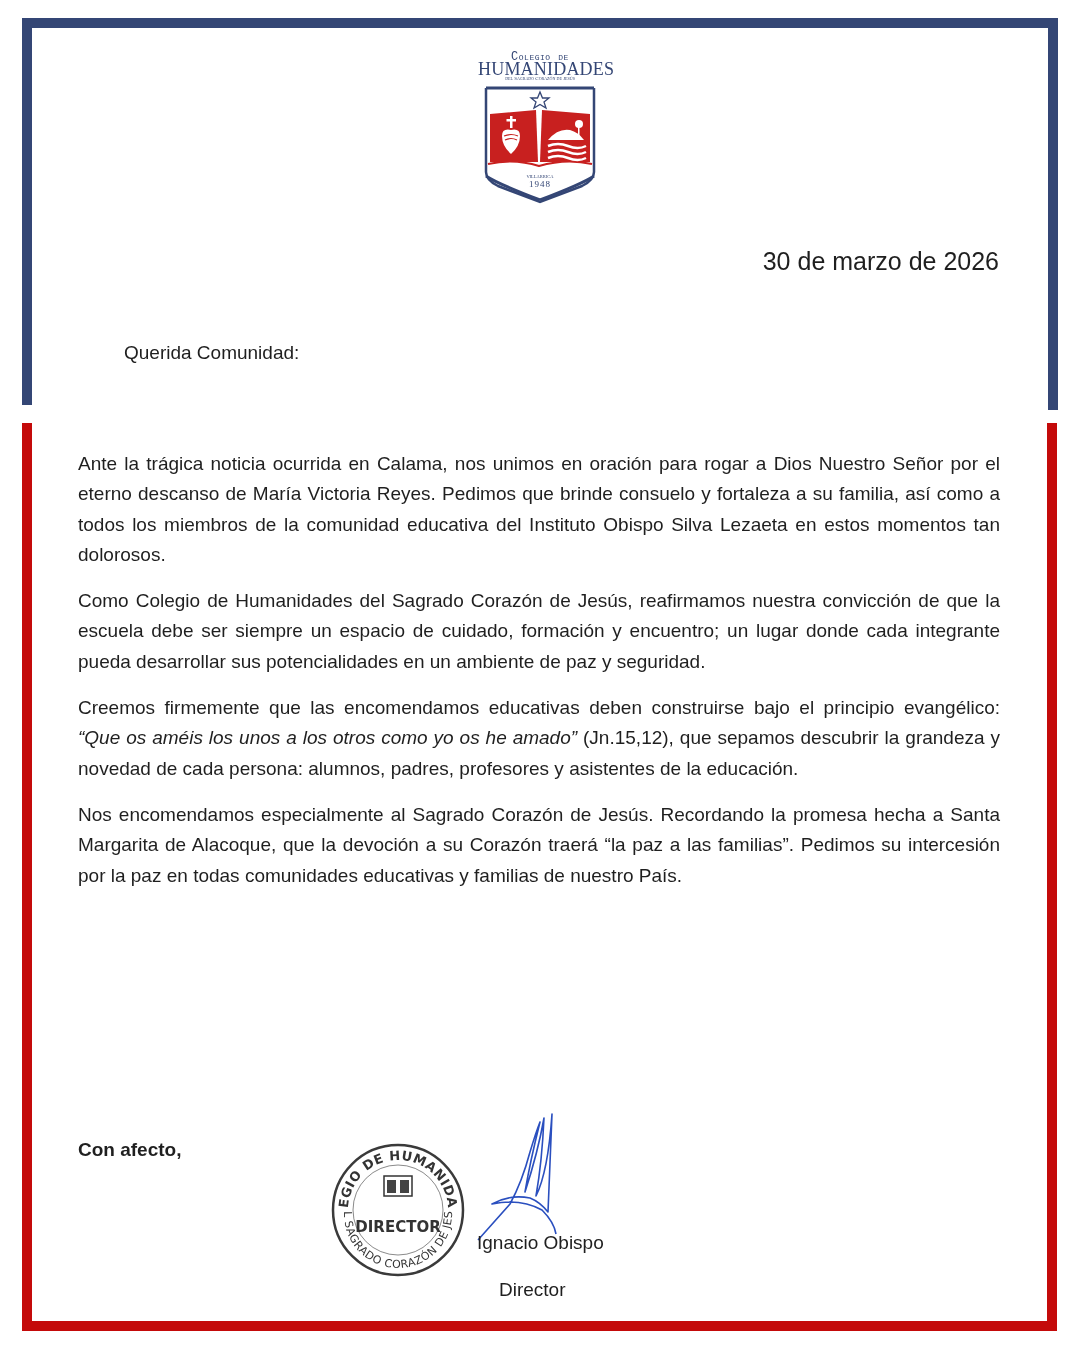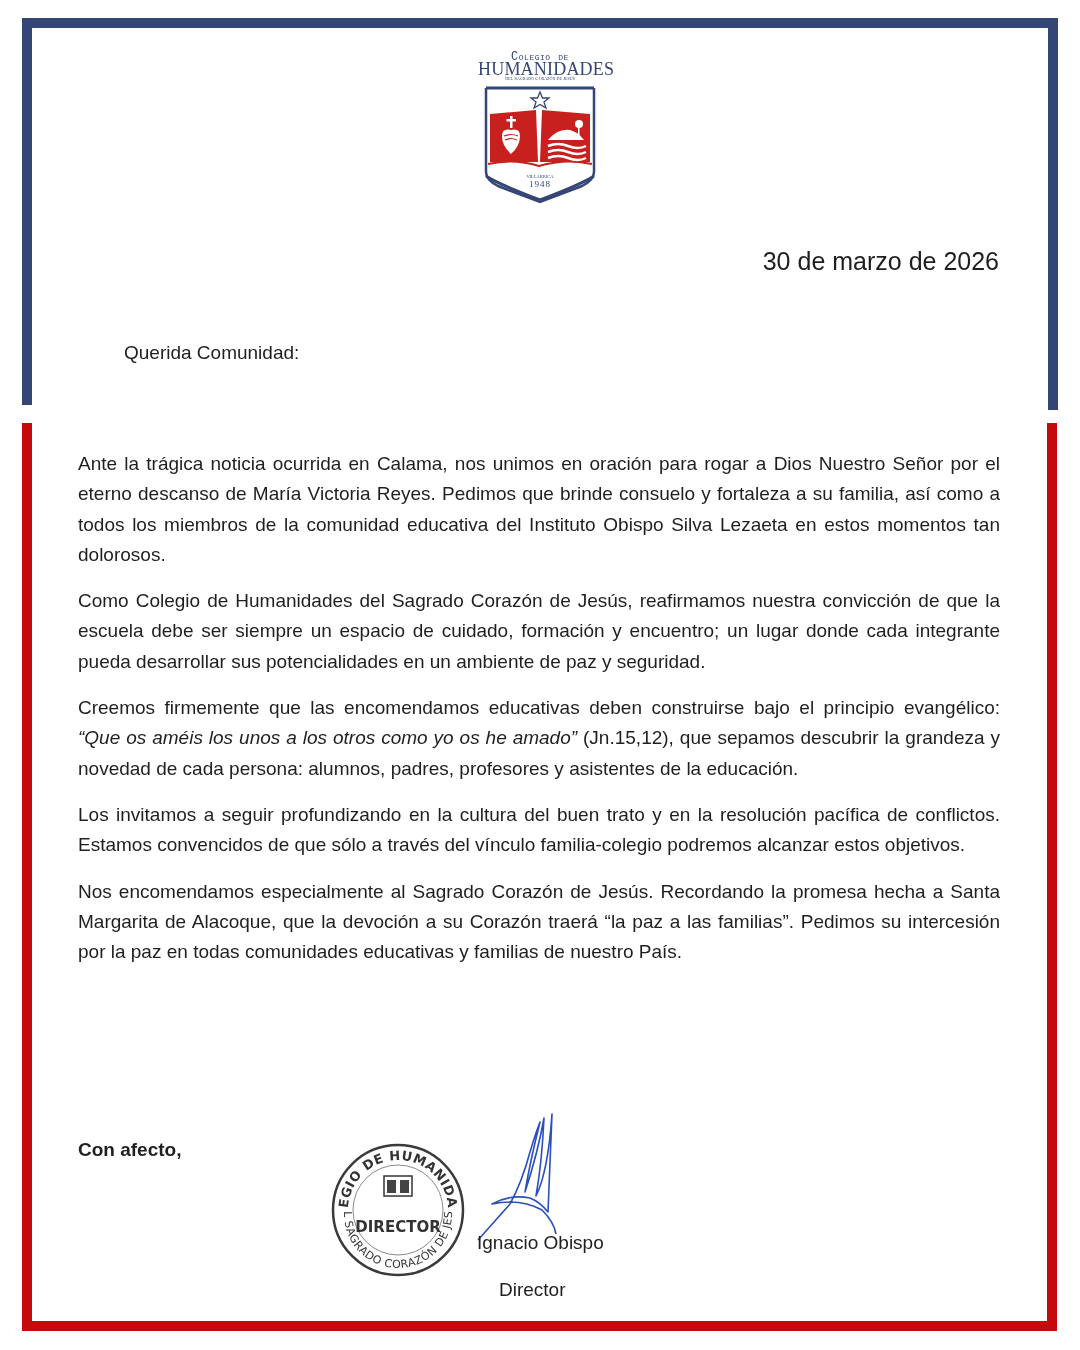--- a/index.html
+++ b/index.html
@@ -78,21 +78,20 @@
 </div>
 
 <div class="date">30 de marzo de 2026</div>
 
 <div class="greeting">Querida Comunidad:</div>
 
 <div class="body-text">
   <p>Ante la trágica noticia ocurrida en Calama, nos unimos en oración para rogar a Dios Nuestro Señor por el eterno descanso de María Victoria Reyes. Pedimos que brinde consuelo y fortaleza a su familia, así como a todos los miembros de la comunidad educativa del Instituto Obispo Silva Lezaeta en estos momentos tan dolorosos.</p>
   <p>Como Colegio de Humanidades del Sagrado Corazón de Jesús, reafirmamos nuestra convicción de que la escuela debe ser siempre un espacio de cuidado, formación y encuentro; un lugar donde cada integrante pueda desarrollar sus potencialidades en un ambiente de paz y seguridad.</p>
   <p><span>Creemos firmemente que las encomendamos educativas deben construirse bajo el principio evangélico: </span><em>“Que os améis los unos a los otros como yo os he amado”</em><span> (Jn.15,12), que sepamos descubrir la grandeza y novedad de cada persona: alumnos, padres, profesores y asistentes de la educación.</span></p>
-  <p>Los invitamos a seguir profundizando en la cultura del buen trato y en la resolución pacífica de conflictos. Estamos convencidos de que sólo a través del vínculo familia-colegio podremos alcanzar estos objetivos.</p>
   <p>Nos encomendamos especialmente al Sagrado Corazón de Jesús. Recordando la promesa hecha a Santa Margarita de Alacoque, que la devoción a su Corazón traerá “la paz a las familias”. Pedimos su intercesión por la paz en todas comunidades educativas y familias de nuestro País.</p>
 </div>
 
 <div class="closing">Con afecto,</div>
 
 <svg class="seal" viewBox="0 0 136 136">
   <defs>
     <path id="sealTop" d="M 18 68 A 50 50 0 0 1 118 68"></path>
     <path id="sealBottom" d="M 14 72 A 54 54 0 0 0 122 72"></path>
   </defs>

